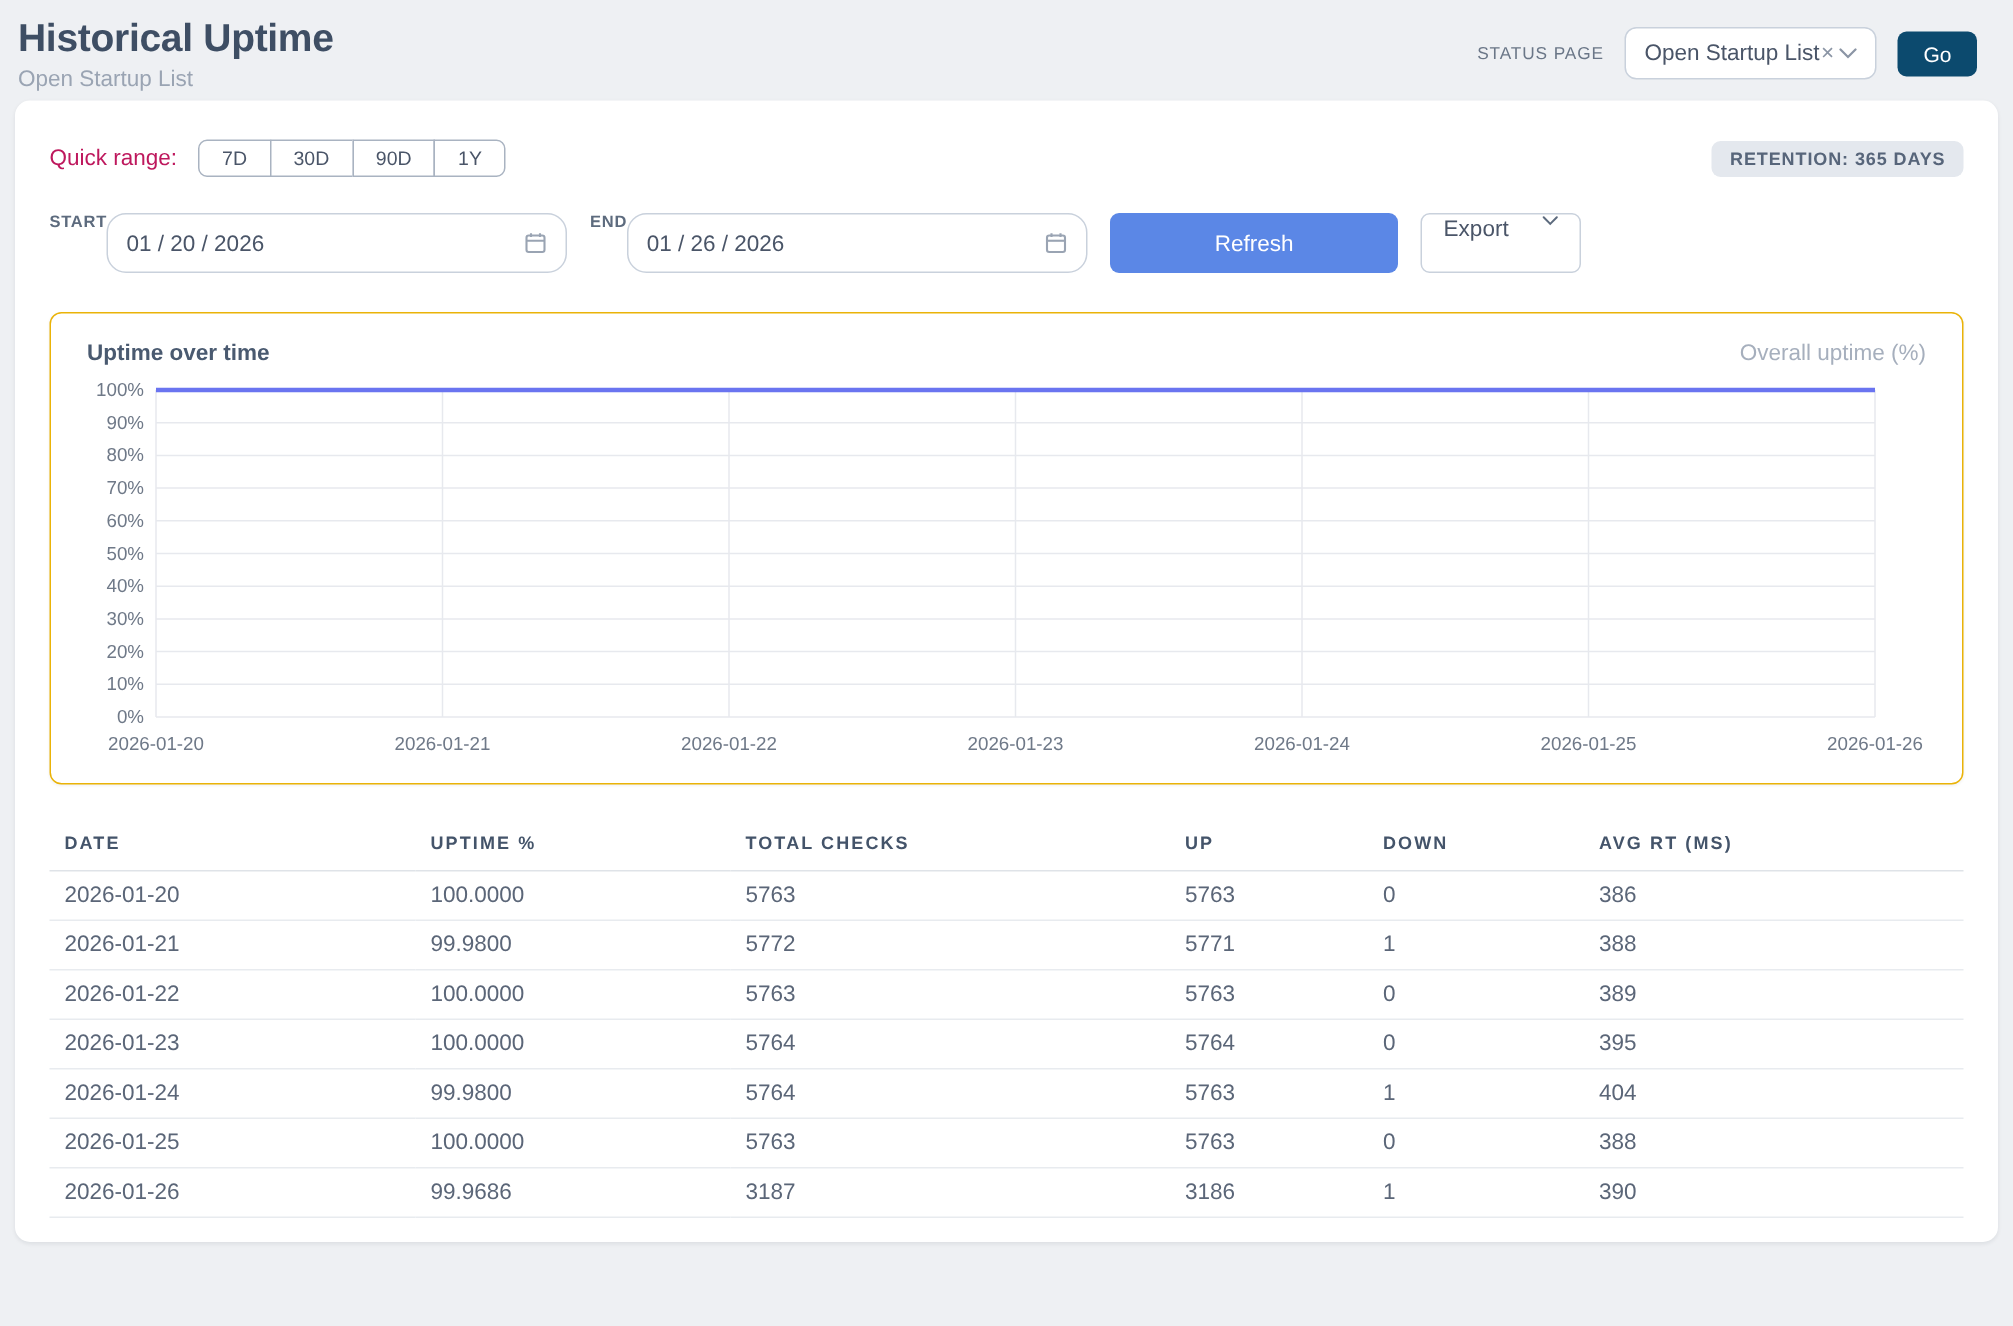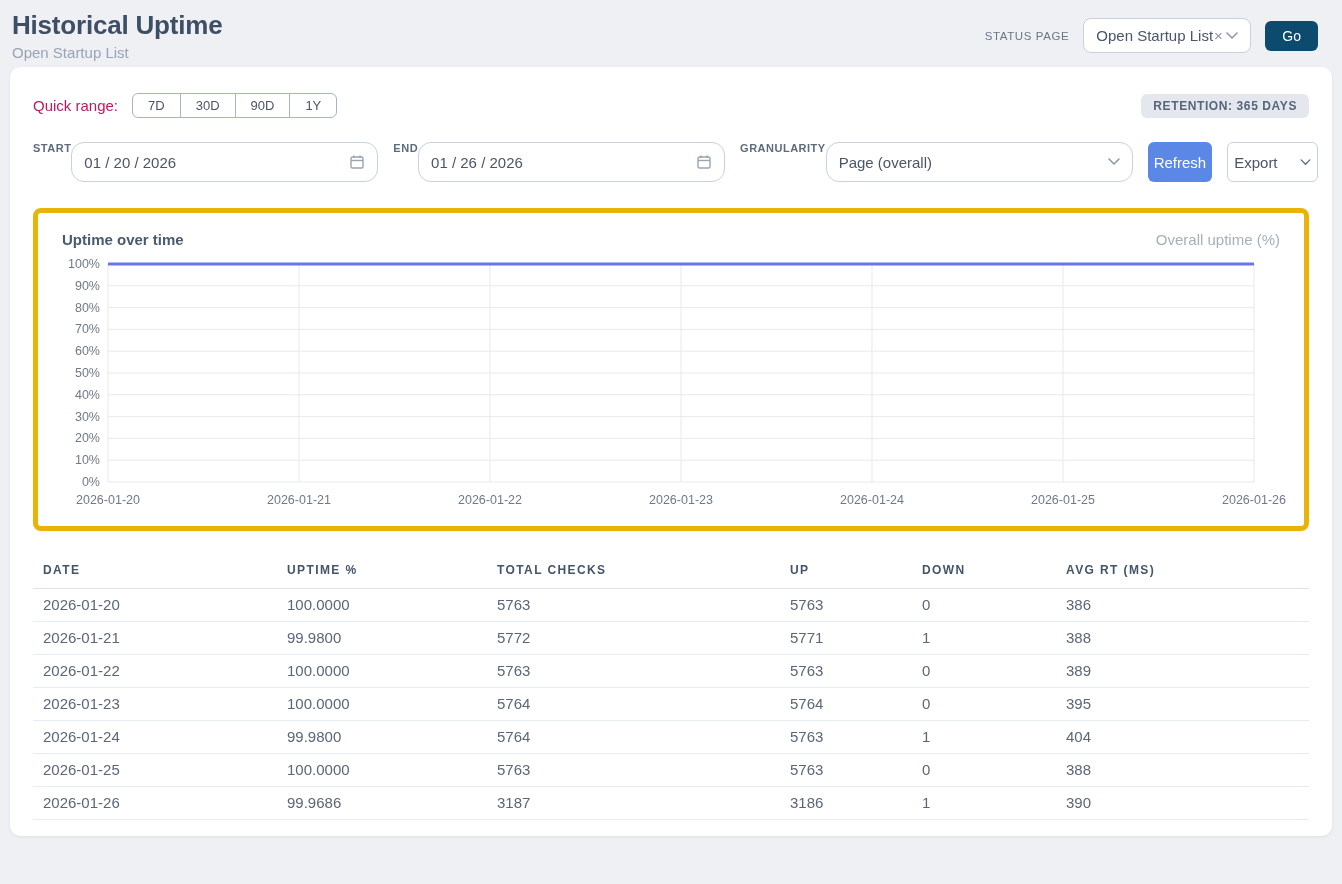--- a/index.html
+++ b/index.html
@@ -57,25 +57,25 @@
     width:307px; height:40px; border:1px solid #c9d1dc; border-radius:13px;
     padding:0 12px; font-size:15px; color:#4a5568; background:#fff; cursor:text;
   }
   .btn-refresh {
     width:192px; height:40px; background:#5b87e6; color:#fff;
     border:none; border-radius:6px; font-size:15px; font-family:inherit; cursor:pointer;
   }
   .btn-export {
     height:40px; width:107px; background:#fff; border:1px solid #c9d1dc; border-radius:6px;
     font-size:15px; color:#4a5568; font-family:inherit; cursor:pointer;
-    display:flex; align-items:center; justify-content:center; gap:22px;
+    display:flex; align-items:flex-start; justify-content:center; gap:22px;
   }
   
   .chart-card {
-    margin-top:26px; border:5px solid #eab308; border-radius:8px;
+    margin-top:26px; border:1px solid #eab308; border-radius:8px;
     box-shadow:0 1px 2px rgba(16,24,40,.05); padding:18px 24px 12px; background:#fff;
   }
   .chart-head { display:flex; justify-content:space-between; align-items:center; margin-bottom:8px; }
   .chart-title { font-size:15px; font-weight:700; color:#4a5a70; }
   .chart-legend { font-size:15px; color:#a6afbd; }
   #chart { display:block; }
   #chart text { font-family:"Liberation Sans", sans-serif; }
   
   .data-table { width:100%; border-collapse:collapse; margin-top:24px; }
   .data-table th {
@@ -136,29 +136,20 @@
     </div>
     <div class="field">
       <label class="field-label">END</label>
       <div class="input-box">
         <span>01 / 26 / 2026</span>
         <svg width="16" height="16" viewBox="0 0 16 16">
             <rect x="2" y="3" width="12" height="11" rx="1.5" fill="none" stroke="#9aa4b3" stroke-width="1.4"></rect>
             <line x1="2" y1="6.5" x2="14" y2="6.5" stroke="#9aa4b3" stroke-width="1.4"></line>
             <line x1="5" y1="1.5" x2="5" y2="4" stroke="#9aa4b3" stroke-width="1.4"></line>
             <line x1="11" y1="1.5" x2="11" y2="4" stroke="#9aa4b3" stroke-width="1.4"></line>
-          </svg>
-      </div>
-    </div>
-    <div class="field">
-      <label class="field-label">GRANULARITY</label>
-      <div class="input-box">
-        <span>Page (overall)</span>
-        <svg width="12" height="8" viewBox="0 0 12 8">
-            <path d="M1 1 L6 6 L11 1" stroke="#8b95a5" stroke-width="1.5" fill="none" stroke-linecap="round"></path>
           </svg>
       </div>
     </div>
     <button class="btn-refresh">Refresh</button>
     <button class="btn-export">
       <span>Export</span>
       <svg width="11" height="7" viewBox="0 0 12 8">
           <path d="M1 1 L6 6 L11 1" stroke="#5d6b7e" stroke-width="1.5" fill="none" stroke-linecap="round"></path>
         </svg>
     </button>

